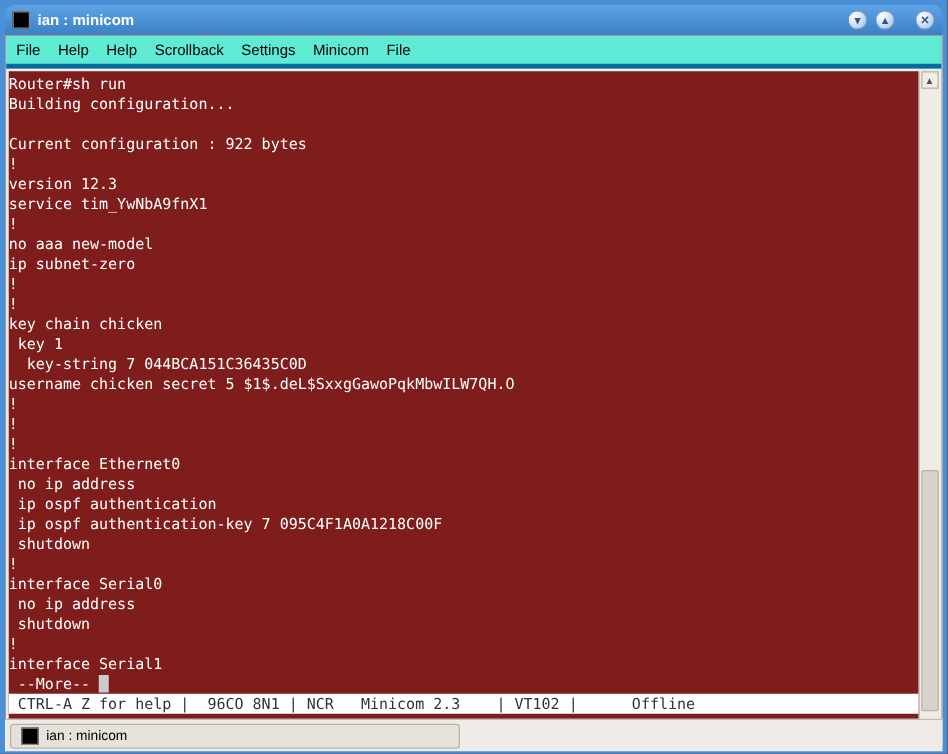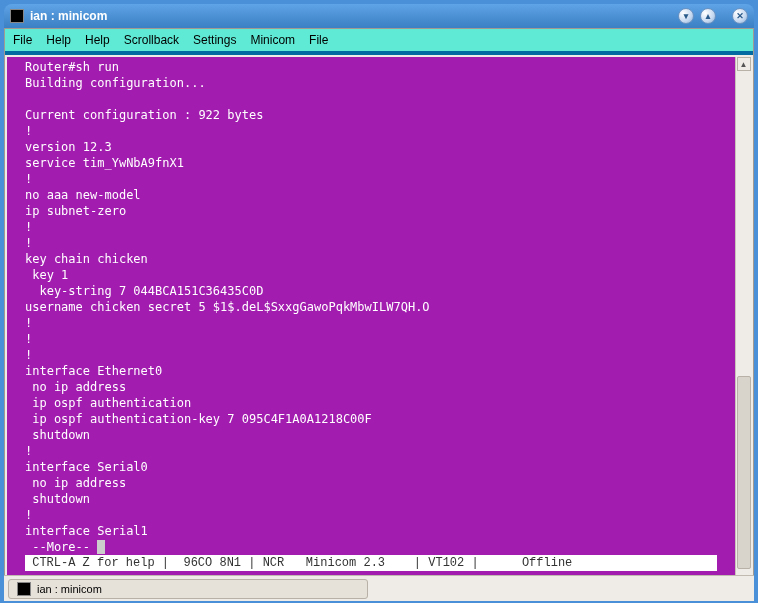--- a/index.html
+++ b/index.html
@@ -59,33 +59,32 @@
   .menubar span { cursor: pointer; }
   .terminal-wrap {
     flex: 1;
     background: #efebe7;
     padding: 2px;
     position: relative;
     display: flex;
   }
   .terminal {
     flex: 1;
-    background: #a21caf;
+    background: #7f1d1d;
     color: #fff;
     font-family: "DejaVu Sans Mono", "Courier New", monospace;
     font-size: 12px;
     line-height: 16px;
-    padding: 2px 18px;
+    padding: 2px 0;
     white-space: pre;
     overflow: hidden;
   }
   .highlight {
     background: #fff;
     color: #333;
-    font-family: Liberation Mono, monospace;
   }
   .cursor {
     background: #ccc;
     display: inline-block;
     width: 8px; height: 14px;
     vertical-align: text-bottom;
   }
   .scrollbar {
     width: 16px;
     background: #efebe7;

